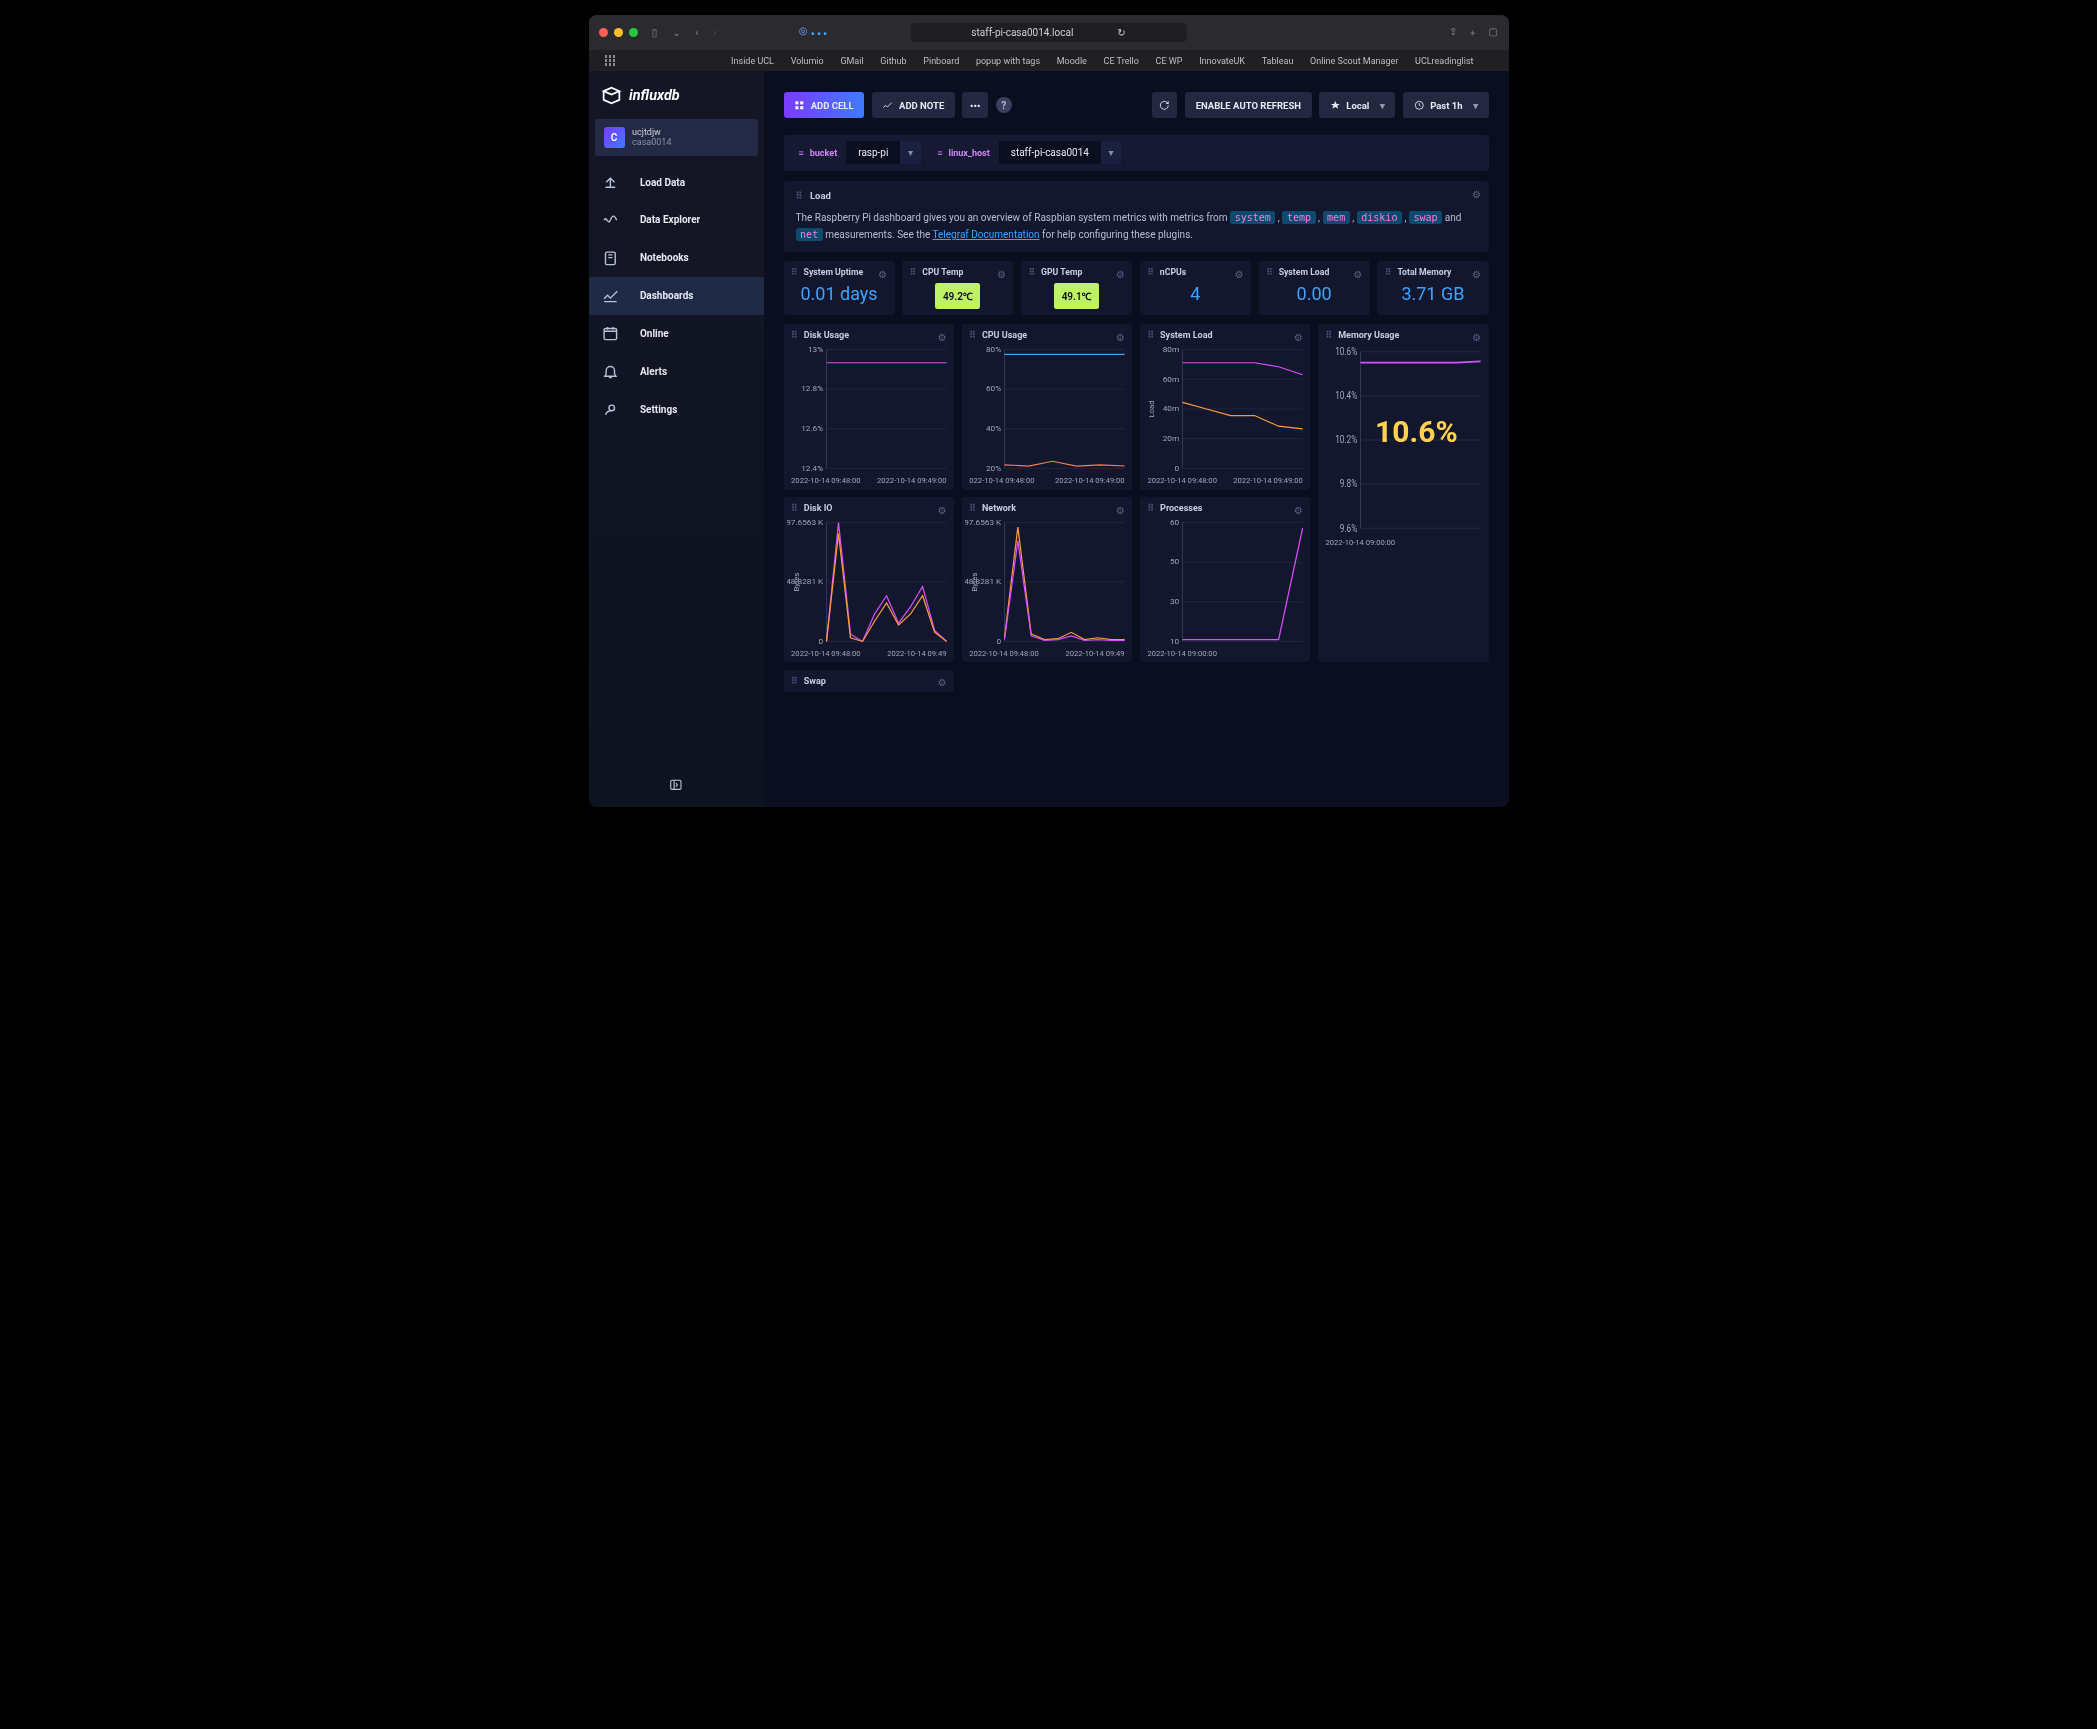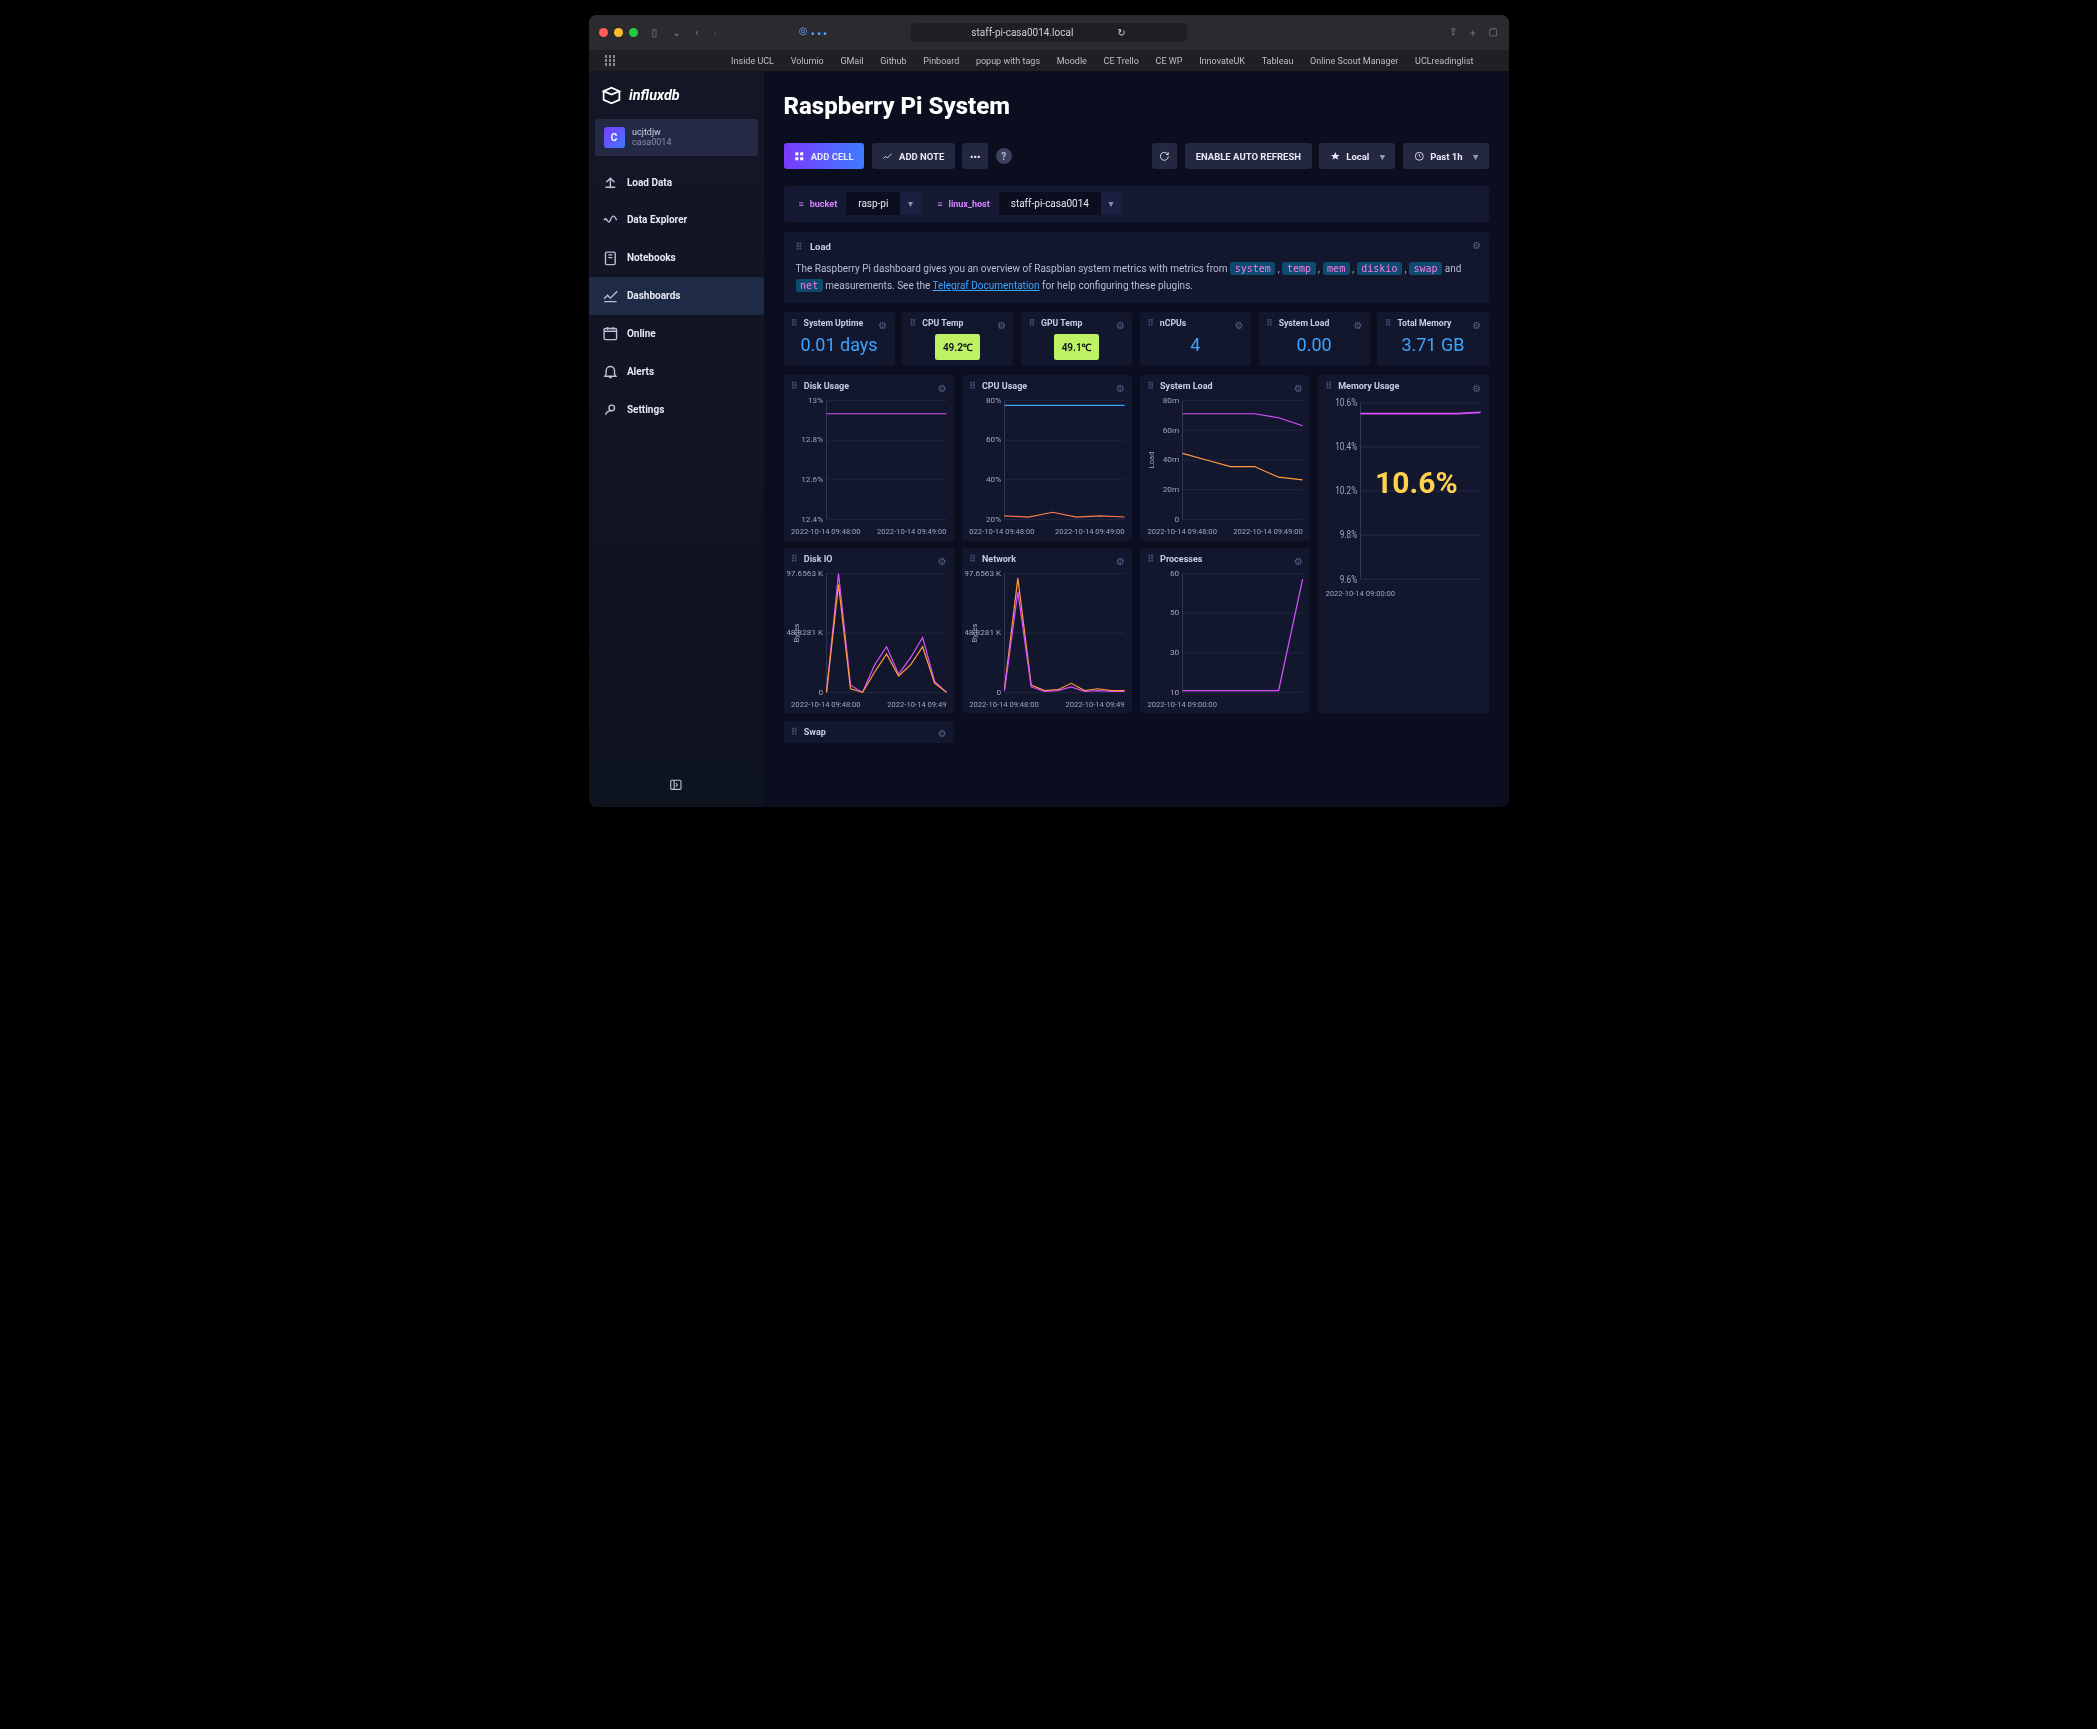--- a/index.html
+++ b/index.html
@@ -17,21 +17,21 @@
 .grid9{width:10.6px;height:10.6px;display:grid;grid-template-columns:repeat(3,2.3px);gap:1.5px;margin-right:auto}
 .grid9 span{width:2.3px;height:2.3px;background:#8a8a8e}
 .appbody{display:flex;height:736px}
 .sidebar{width:175px;background:linear-gradient(180deg,#141626 0%,#0e1320 100%);display:flex;flex-direction:column}
 .logo{padding:13.7px 12px;display:flex;align-items:center;gap:7.6px;font-weight:700;font-size:14.4px;font-style:italic}
 .logo-icon{width:21px;height:21px;display:flex;align-items:center;justify-content:center}
 .userbox{display:flex;align-items:center;gap:7.6px;padding:7.6px 9px;margin:0 6px;background:#242a46;border-radius:3px}
 .avatar{width:21px;height:21px;background:linear-gradient(135deg,#7a3bff,#3e7bff);border-radius:3px;display:flex;align-items:center;justify-content:center;font-weight:600}
 .uinfo{font-size:9px;color:#cfd1dd}.uinfo .org{color:#8890a8}
 .nav{margin-top:7.6px}
-.nav-item{display:flex;align-items:center;gap:8px;padding:10.6px 13.7px;font-weight:700;color:#e6e8f2;cursor:pointer}
+.nav-item{display:flex;align-items:center;gap:21px;padding:10.6px 13.7px;font-weight:700;color:#e6e8f2;cursor:pointer}
 .nav-item.active{background:#1e2a46}
 .nic{width:16.7px;height:16.7px;display:flex;align-items:center;justify-content:center;color:#bac0d8}
 .sidebar-foot{margin-top:auto;padding:13.7px;text-align:center;color:#bac0d8}
 .main{flex:1;background:#0b0e1f;overflow:auto;padding:21px 20px}
 h1{font-size:24px;font-weight:800;margin-bottom:23px}
 .toolbar{display:flex;gap:7.6px;align-items:center;margin-bottom:17px}
 .btn{padding:7.6px 10.6px;border-radius:3px;background:#232740;color:#e6e8f2;font-weight:700;display:flex;align-items:center;gap:6px;font-size:9.5px;cursor:pointer}
 .btn.primary{background:linear-gradient(90deg,#7a3bff,#3e7bff)}
 .btn.icon-only{padding:7.6px}
 .spacer{flex:1}
@@ -210,21 +210,20 @@
         </div>
       <div class="sidebar-foot">
         <span><svg width="13.7" height="13.7" viewBox="0 0 24 24" fill="none" stroke="currentColor" stroke-width="2">
               <rect x="3" y="4" width="18" height="16" rx="2"></rect>
               <path d="M9 4v16M15 12l-3-3m3 3l-3 3"></path>
             </svg></span>
       </div>
     </div>
 
     <div class="main">
-      <h1>Raspberry Pi System</h1>
 
       <div class="toolbar">
         <div class="btn primary">
           <svg viewBox="0 0 24 24" fill="#fff">
               <rect x="3" y="3" width="7" height="7"></rect>
               <rect x="14" y="3" width="7" height="7"></rect>
               <rect x="3" y="14" width="7" height="7"></rect>
               <rect x="14" y="14" width="7" height="7"></rect>
             </svg>
           <span>ADD CELL</span>

